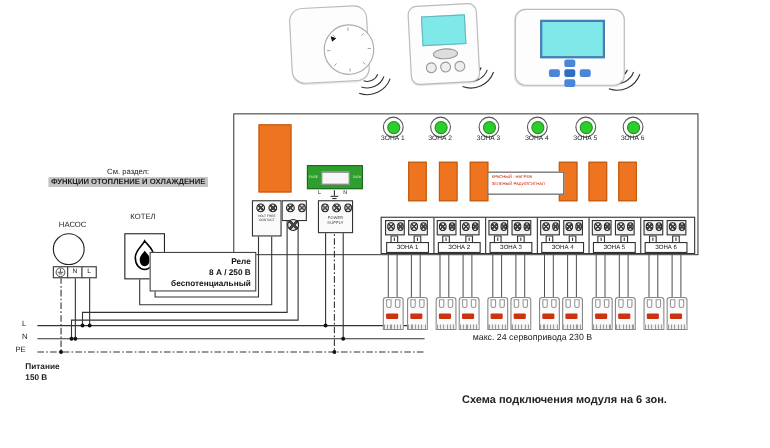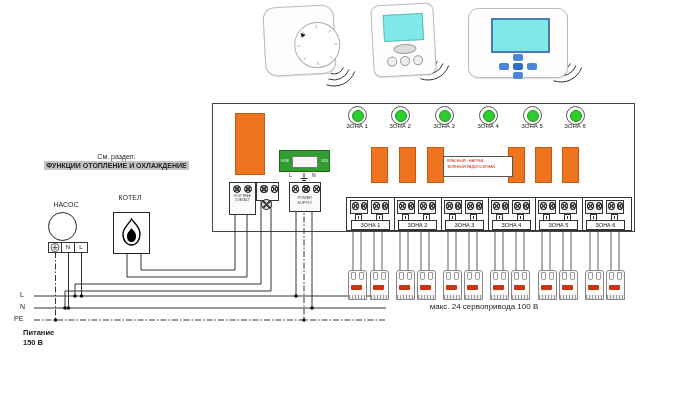--- a/index.html
+++ b/index.html
@@ -441,21 +441,21 @@
       <span class="bar"></span>
       <span class="base"></span>
     </div>
   <div class="servo" style="left:606px;">
       <span class="slot" style="left:2px;"></span>
       <span class="slot" style="left:10px;"></span>
       <span class="bar"></span>
       <span class="base"></span>
     </div>
 
-  <div class="lbl" style="left:384px;top:302px;width:200px;text-align:center;font-size:8px;">макс. 24 сервопривода 100 В</div>
+  <div class="lbl" style="left:384px;top:302px;width:200px;text-align:center;font-size:8px;">макс. 24 сервопривода 230 В</div>
 
   <div class="lbl" style="left:30px;top:153px;width:173px;text-align:center;font-size:7px;">
     <div>См. раздел:</div>
     <div style="font-weight:bold;margin-top:1px;"><span class="hl">ФУНКЦИИ ОТОПЛЕНИЕ И ОХЛАЖДЕНИЕ</span></div>
   </div>
 
   <div class="lbl" style="left:41px;top:201px;width:50px;text-align:center;font-size:7px;">НАСОС</div>
   <div class="abs z3" style="left:48px;top:212px;width:27px;height:27px;border:1.5px solid #222;border-radius:50%;background:#fff;"></div>
   <div class="pumpcells">
     <div><svg width="10" height="9">
@@ -469,23 +469,29 @@
   </div>
 
   <div class="lbl" style="left:105px;top:194px;width:50px;text-align:center;font-size:7px;">КОТЕЛ</div>
   <div class="abs z3" style="left:113px;top:212px;width:35px;height:40px;border:1.5px solid #222;background:#fff;">
     <svg width="35" height="40">
       <path d="M17.5 6 C20 10 26 13 26 21 C26 28 22 32 17.5 32 C13 32 9 28 9 21 C9 15 15 11 17.5 6 Z" fill="none" stroke="#000" stroke-width="1.4"></path>
       <path d="M17.5 15 C19 17.5 22 18.5 22 23 C22 27 20 29 17.5 29 C15 29 13 27 13 23 C13 19.5 16 17.5 17.5 15 Z" fill="#000"></path>
     </svg>
   </div>
 
+  <div class="relaybox">
+    <div>Реле</div>
+    <div>8 А / 250 В</div>
+    <div>беспотенциальный</div>
+  </div>
 
   <div class="lbl" style="left:20px;top:291px;font-size:7px;">L</div>
   <div class="lbl" style="left:20px;top:303px;font-size:7px;">N</div>
   <div class="lbl" style="left:14px;top:315px;font-size:7px;">PE</div>
   <div class="lbl" style="left:23px;top:328px;font-size:7.5px;font-weight:bold;line-height:1.35;">
     <div>Питание</div>
     <div>150 В</div>
   </div>
 
+  <div class="lbl" style="left:420px;top:358px;font-size:10px;font-weight:bold;">Схема подключения модуля на 6 зон.</div>
 
 </div>
 
 </body></html>

